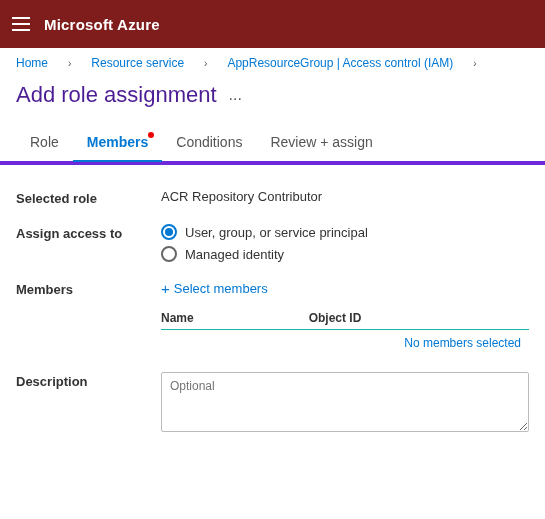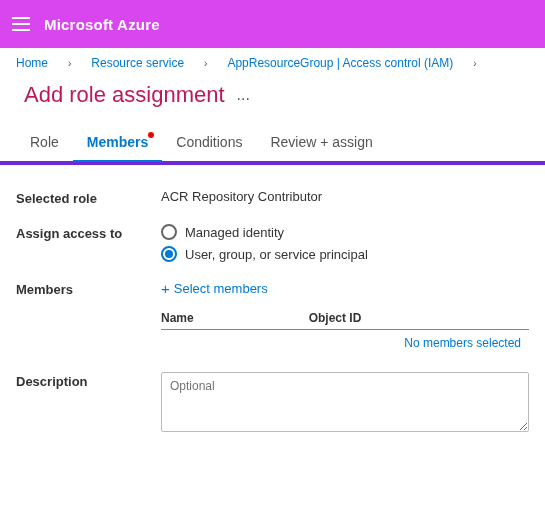--- a/index.html
+++ b/index.html
@@ -1,20 +1,20 @@
 <!DOCTYPE html>
 <html><head>
   <meta charset="utf-8">
   <style>
     * { box-sizing: border-box; margin: 0; padding: 0; }
     body { font-family: 'Segoe UI', Arial, sans-serif; font-size: 14px; background: #fff; color: #333; width: 545px; min-height: 519px; }
 
     
     .top-bar {
-      background: #d946ef;
+      background: #7f1d1d;
       color: #fff;
       display: flex;
       align-items: center;
       padding: 0 12px;
       height: 48px;
     }
     .top-bar .hamburger {
       display: flex; flex-direction: column; gap: 4px; cursor: pointer; margin-right: 14px;
     }
     .top-bar .hamburger span {
@@ -34,21 +34,21 @@
     .breadcrumb span { color: #555; }
     .breadcrumb a { color: #0078d4; text-decoration: none; cursor: pointer; }
     .chevron { color: #555; font-size: 10px; }
 
     
     .page-title-area {
       padding: 8px 16px 16px;
       display: flex; align-items: center; gap: 8px;
     }
     .page-title {
-      font-size: 22px; font-weight: 300; color: #be185d; margin-left: 8px;
+      font-size: 22px; font-weight: 300; color: #4c1d95;
     }
     .ellipsis-btn {
       font-size: 16px; color: #555; cursor: pointer; padding: 2px 4px;
     }
 
     
     .tabs {
       display: flex; border-bottom: 4px solid #6d28d9;
       padding: 0 16px; margin-bottom: 16px;
     }
@@ -165,26 +165,26 @@
   <div class="form-row">
     <div class="form-label">Selected role</div>
     <div class="form-value">ACR Repository Contributor</div>
   </div>
 
   <div class="form-row">
     <div class="form-label">Assign access to</div>
     <div class="form-value">
       <div class="radio-group">
         <div class="radio-item">
+          <div class="radio-circle checked"></div>
+          <span>User, group, or service principal</span>
+        </div>
+        <div class="radio-item">
           <div class="radio-circle unchecked"></div>
           <span>Managed identity</span>
-        </div>
-        <div class="radio-item">
-          <div class="radio-circle checked"></div>
-          <span>User, group, or service principal</span>
         </div>
       </div>
     </div>
   </div>
 
   <div class="form-row">
     <div class="form-label">Members</div>
     <div class="members-area">
       <div class="select-members-link">
         <span class="plus-icon">+</span>

